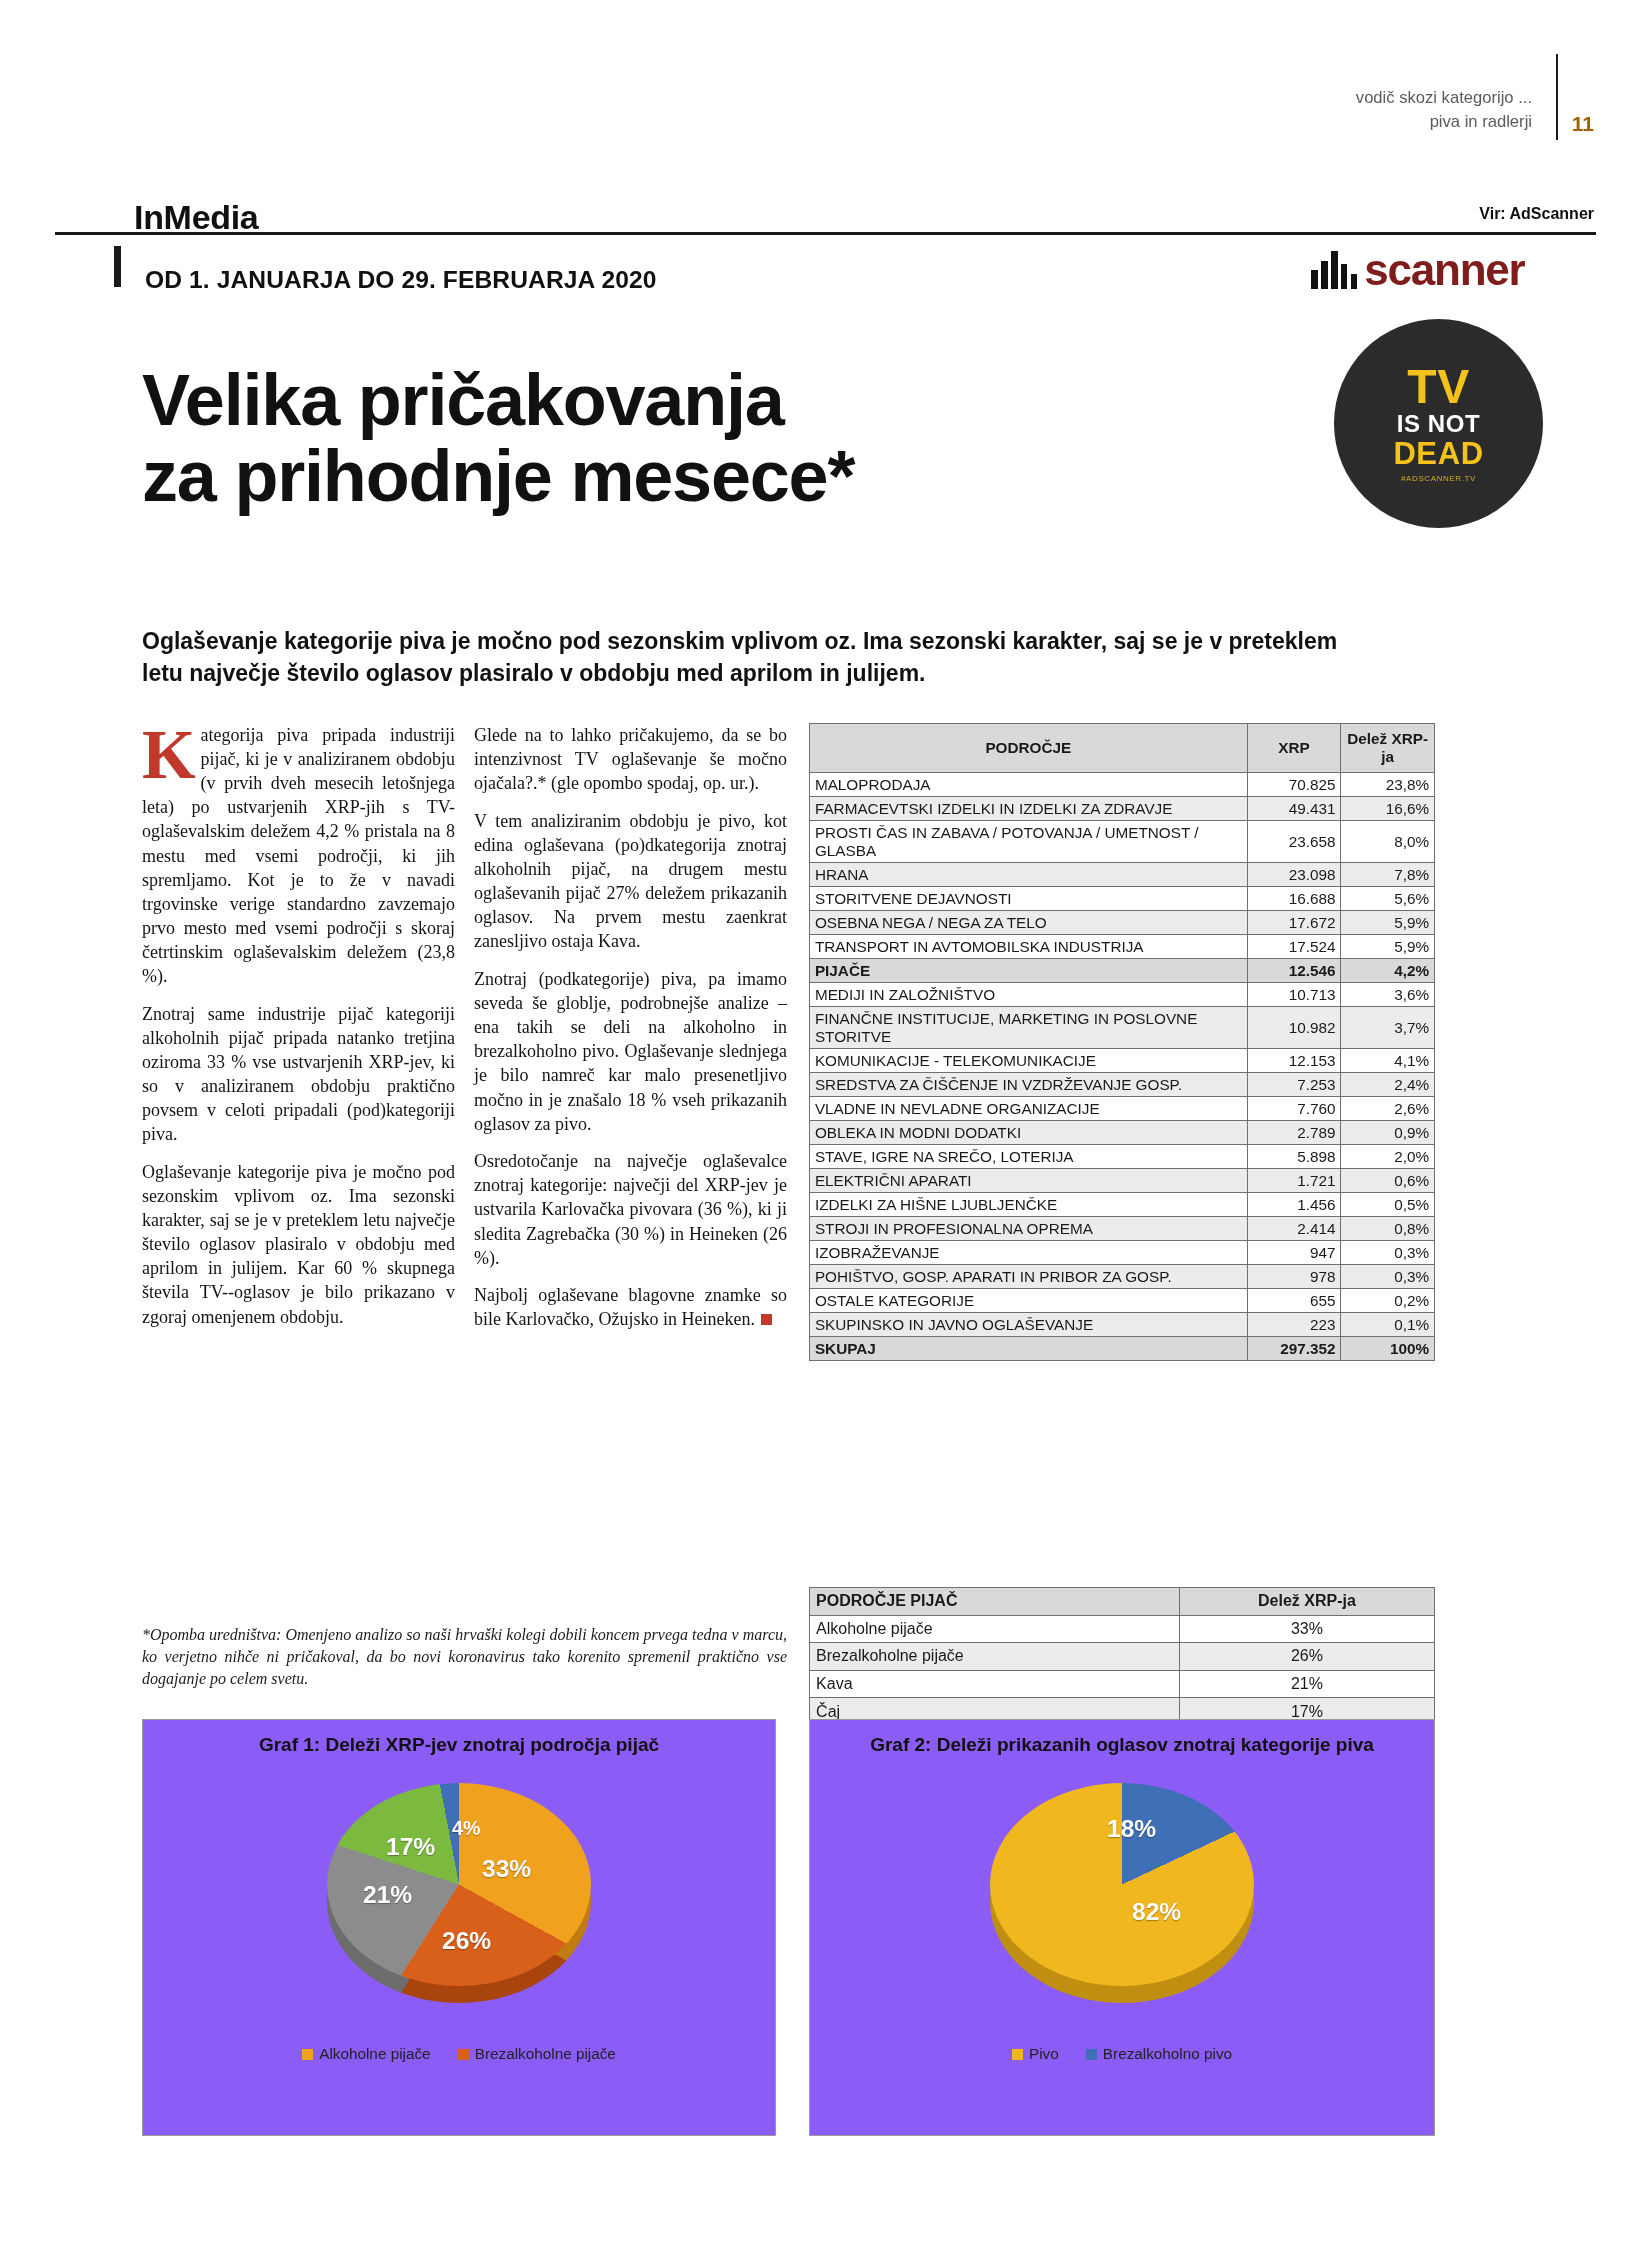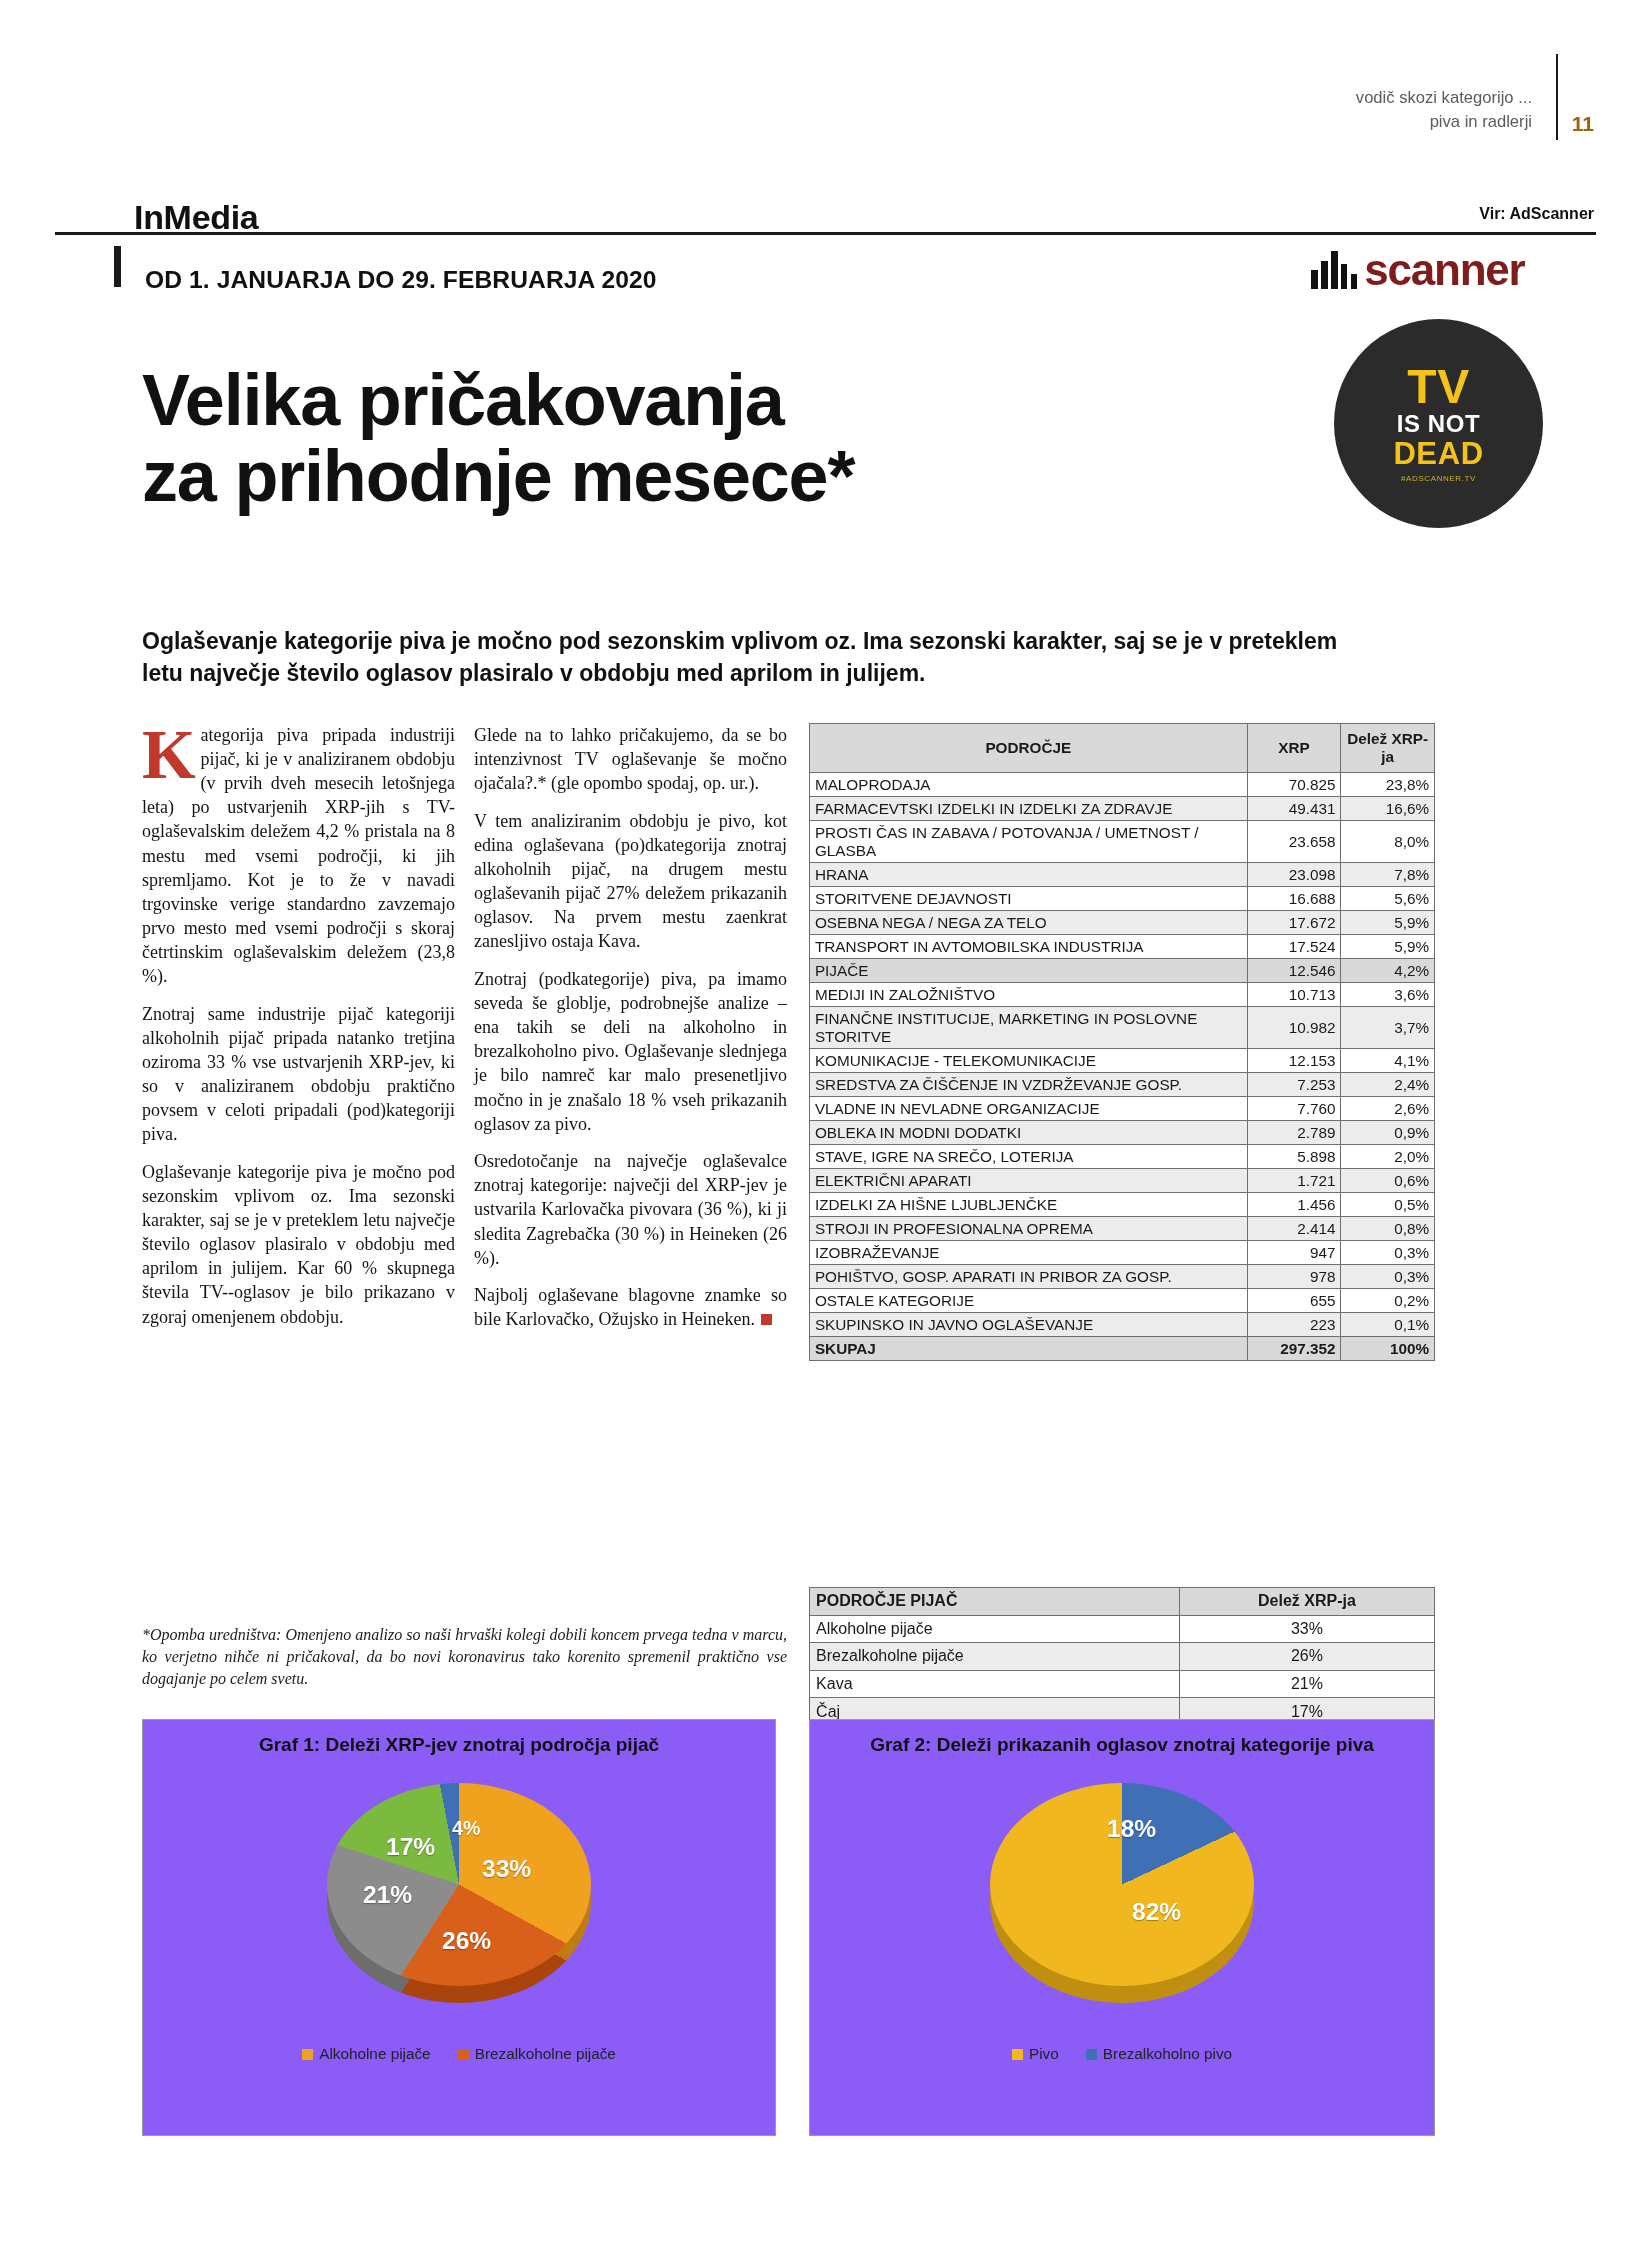--- a/index.html
+++ b/index.html
@@ -181,21 +181,21 @@
     background: #d9d9d9;
     font-weight: bold;
     text-align: center;
     font-size: 15.3px;
     padding: 6.1px 3.7px;
   }
   #tbl-main tbody td:nth-child(1) { text-align: left; }
   #tbl-main tbody td:nth-child(2),
   #tbl-main tbody td:nth-child(3) { text-align: right; white-space: nowrap; }
   #tbl-main tbody tr.alt td { background: #ececec; }
-  #tbl-main tbody tr.hl td { background: #d9d9d9; font-weight: normal; margin-top: 40px; }
+  #tbl-main tbody tr.hl td { background: #d9d9d9; font-weight: bold; margin-top: 40px; }
   #tbl-main tbody tr.total td { background: #d9d9d9; font-weight: bold; }
   .c-area { width: 430px; }
   .c-xrp { width: 92px; }
   .c-share { width: 92px; }
 
   #tbl-sub { top: 1587px; }
   #tbl-sub th, #tbl-sub td { border: 0.6px solid #6f6f6f; padding: 4.3px 6.1px; font-size: 16px; }
   #tbl-sub thead th { background: #d9d9d9; font-weight: bold; text-align: left; }
   #tbl-sub thead th.right { text-align: center; }
   #tbl-sub tbody td:nth-child(2) { text-align: center; }

